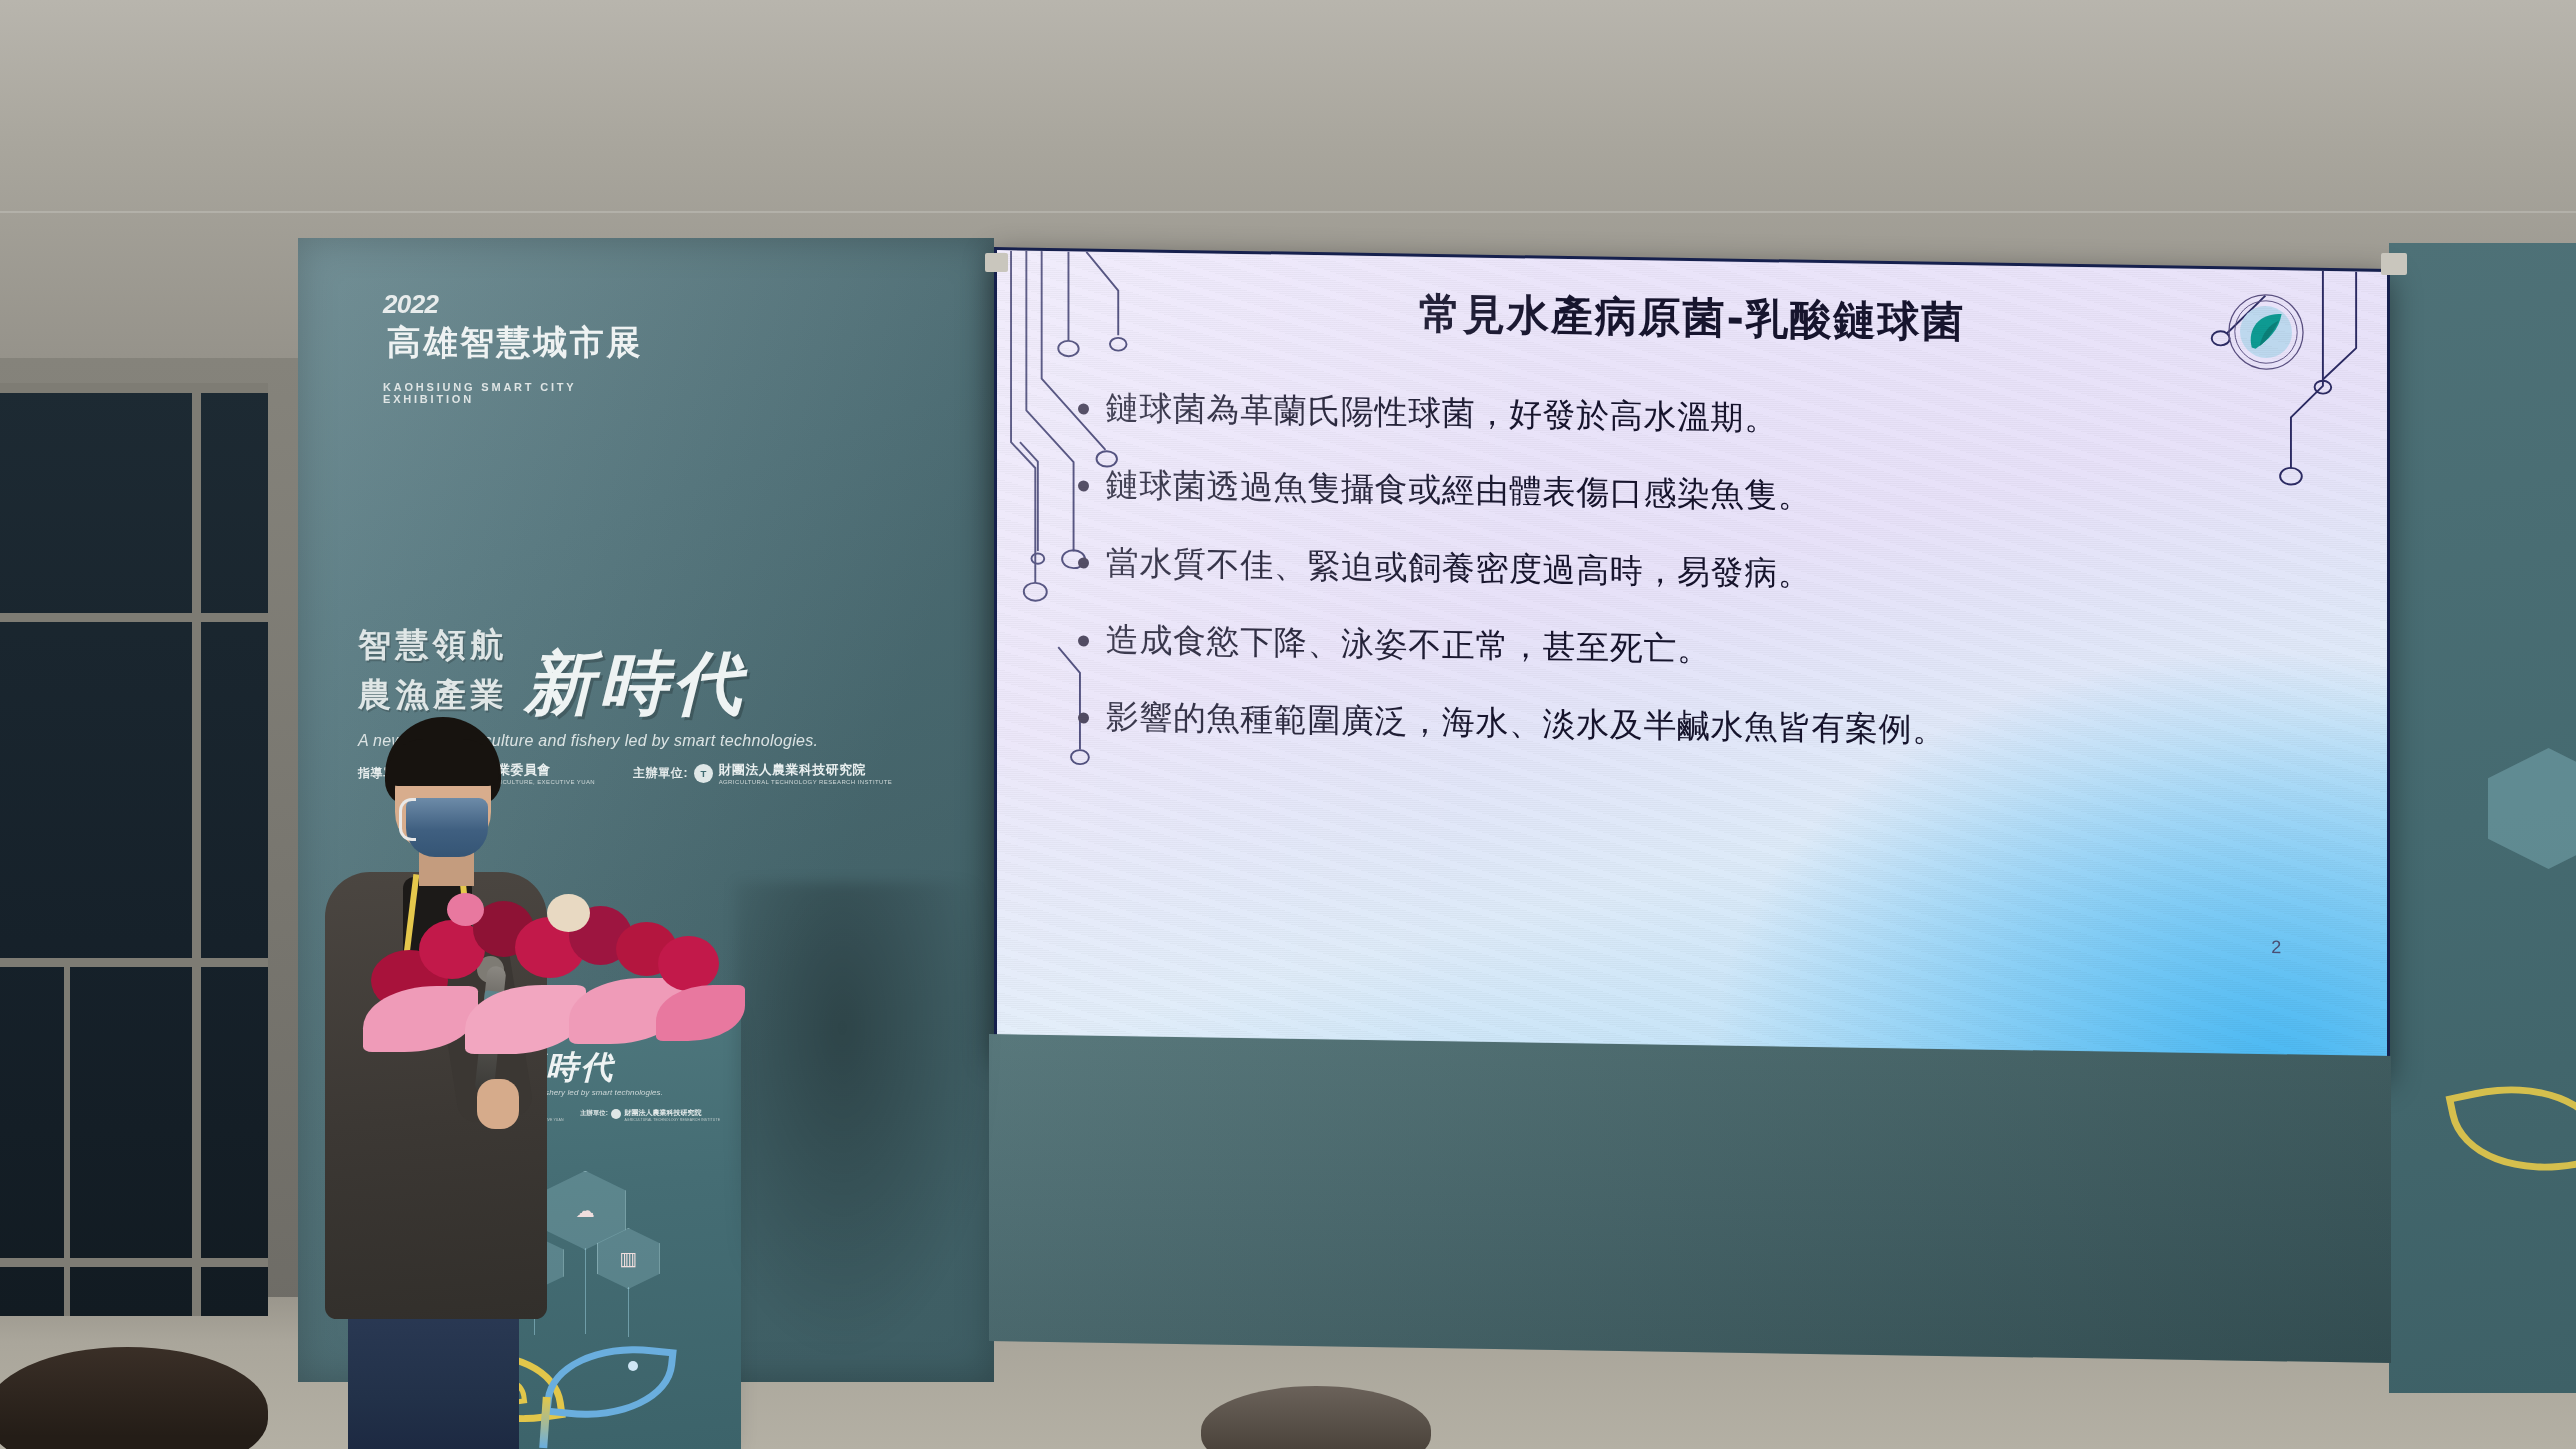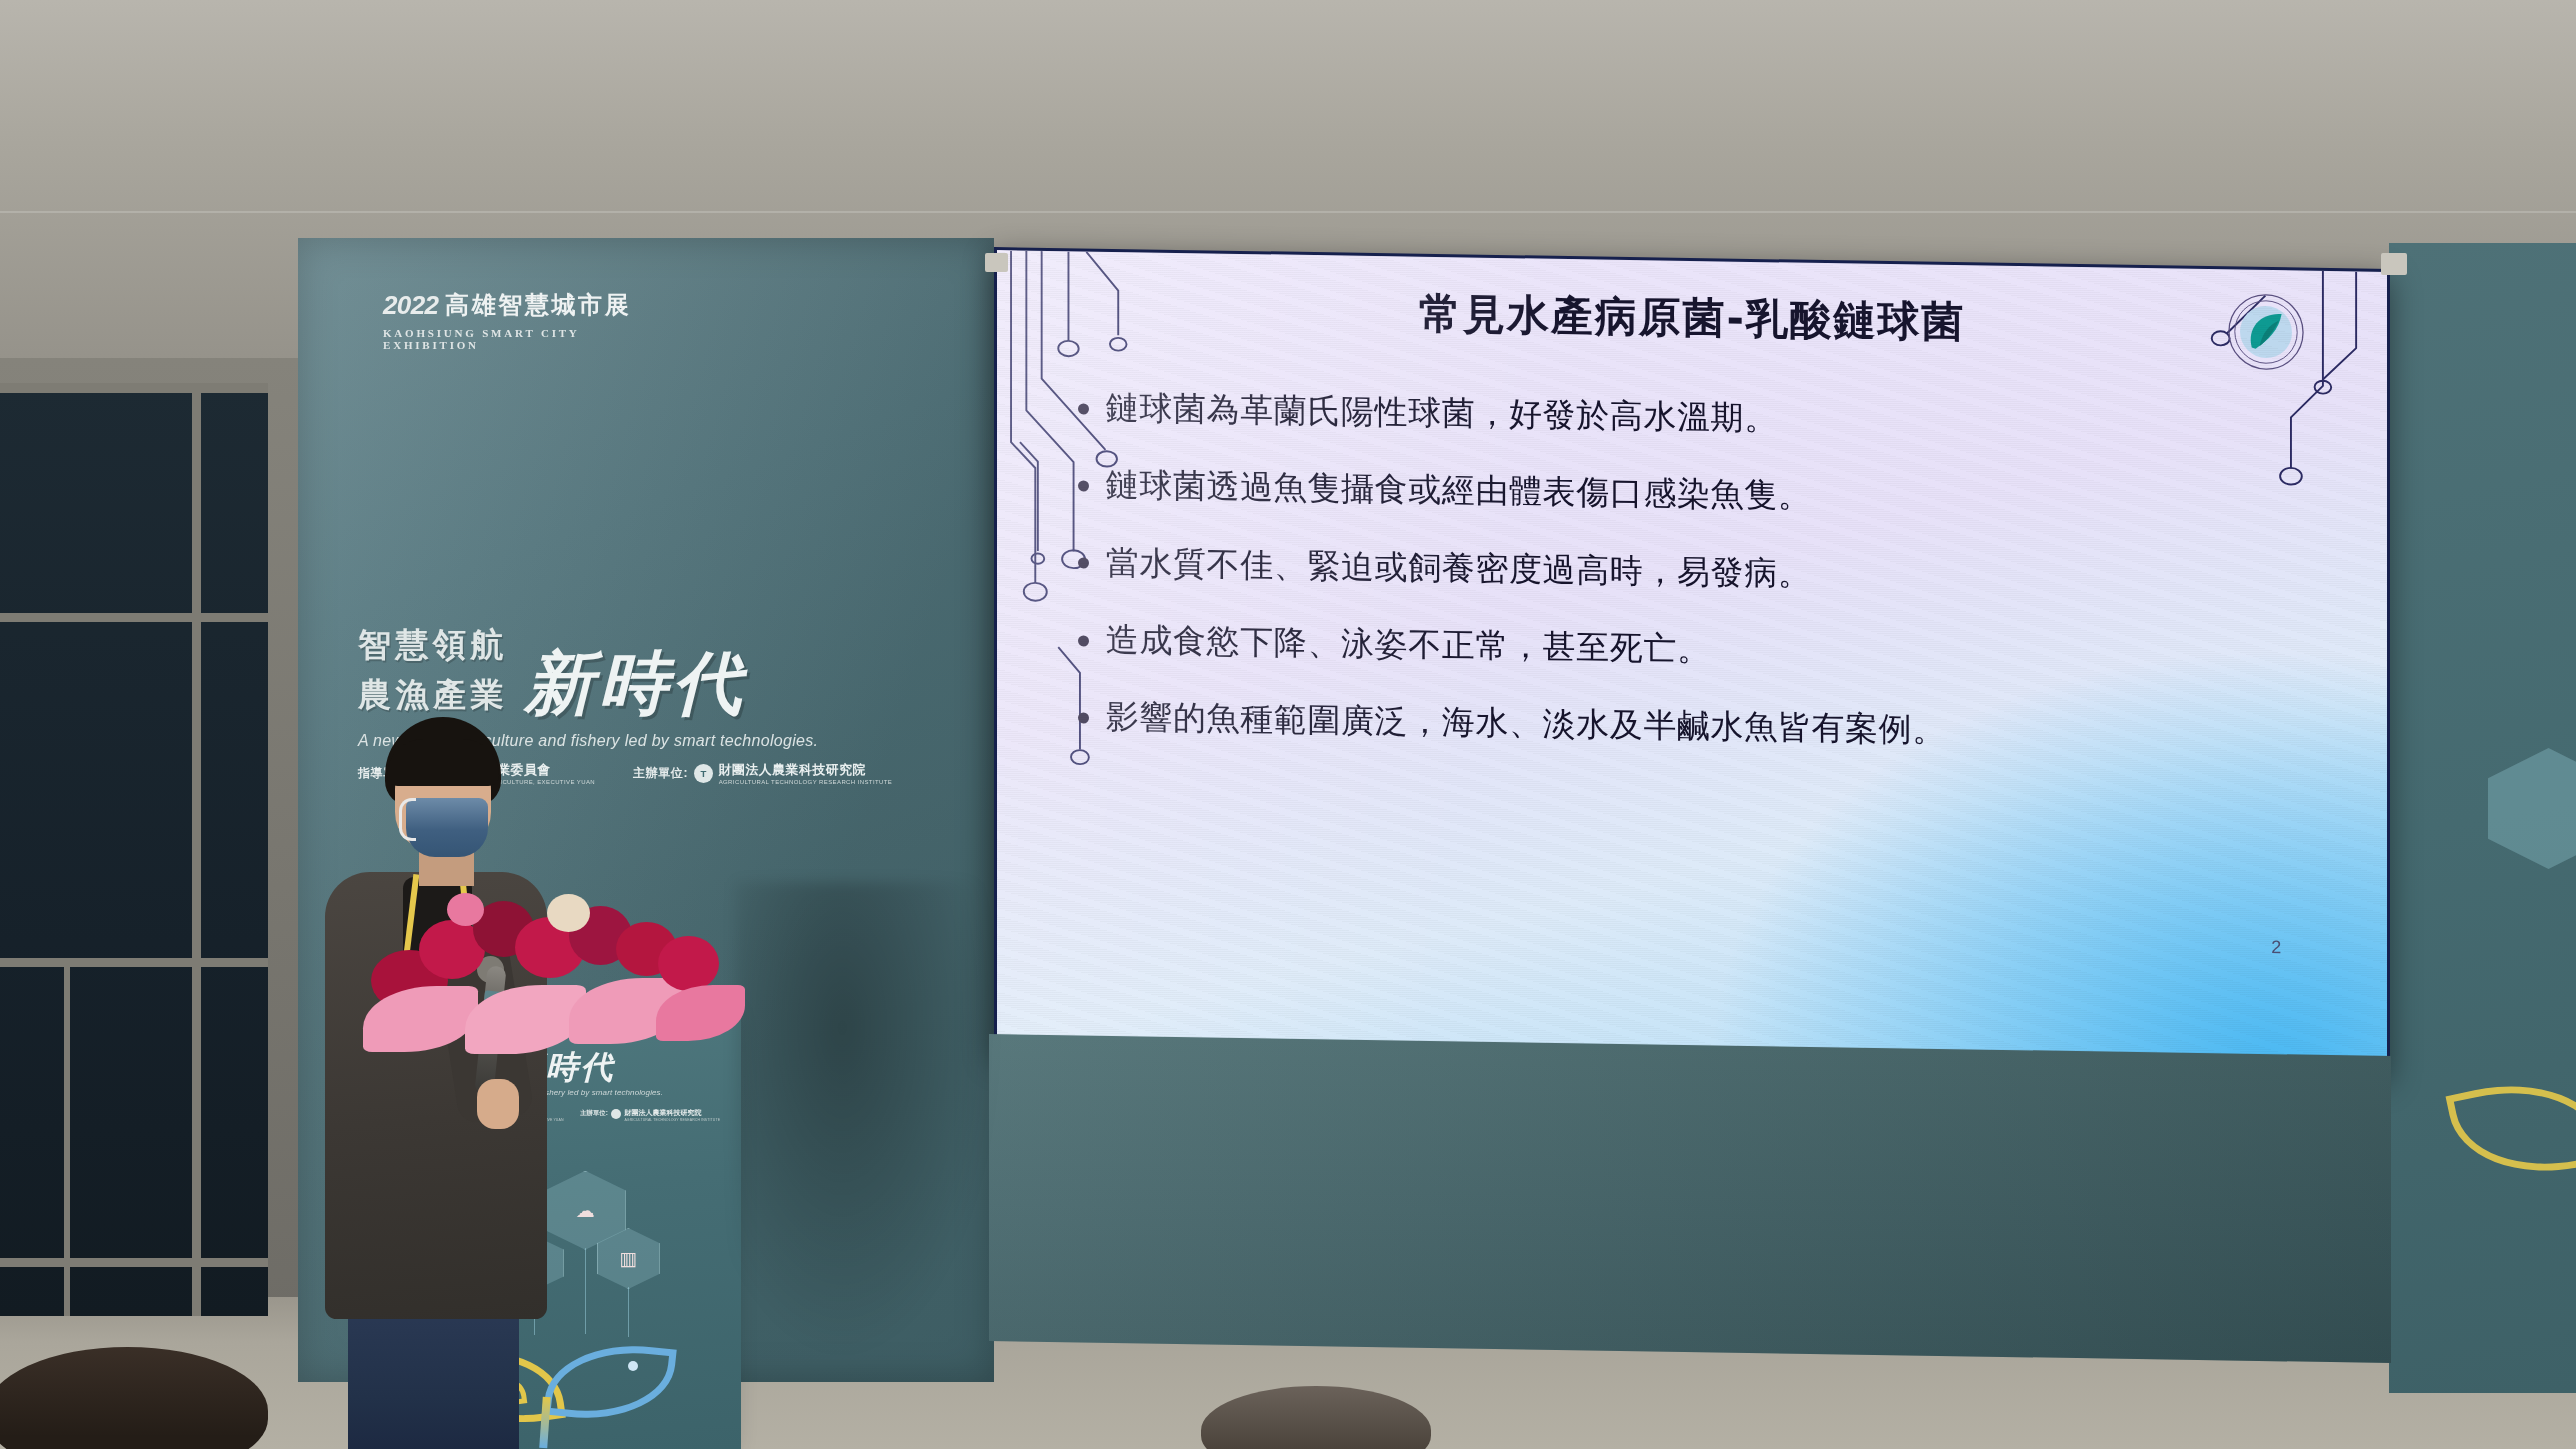--- a/index.html
+++ b/index.html
@@ -51,25 +51,25 @@
     content:"";position:absolute;inset:0;
     background:linear-gradient(110deg,rgba(255,255,255,.10),rgba(0,0,0,.12) 70%);
   }
 
   .bd-logo{position:absolute;left:383px;top:289px;width:275px;z-index:6;text-align:left;}
   .bd-logo .yr{
     font-size:26px;font-weight:700;color:#e8ecec;letter-spacing:-0.6px;
     display:inline-block;vertical-align:middle;font-style:italic;
   }
   .bd-logo .zh{
-    font-size:24px;font-weight:700;color:#eef2f2;letter-spacing:2.6px;
+    font-size:34px;font-weight:700;color:#eef2f2;letter-spacing:2.6px;
     display:inline-block;vertical-align:middle;margin-left:3.8px;
   }
   .bd-logo .en{
-    margin-top:6px;font-size:11px;letter-spacing:2.8px;color:#dfe5e5;font-weight:600;font-family:Liberation Serif, serif;
+    margin-top:15px;font-size:11px;letter-spacing:2.8px;color:#dfe5e5;font-weight:600;
   }
 
   .bd-slogan{position:absolute;left:358px;top:623px;width:626px;z-index:6;}
   .sl-row{display:flex;align-items:flex-end;gap:16.6px;}
   .sl-left{display:flex;flex-direction:column;gap:5.1px;}
   .sl-left span{
     font-size:33px;font-weight:700;color:#dfe6e6;letter-spacing:4.5px;
     text-shadow:1.3px 1.9px 0 rgba(0,0,0,.18);
   }
   .sl-big{

